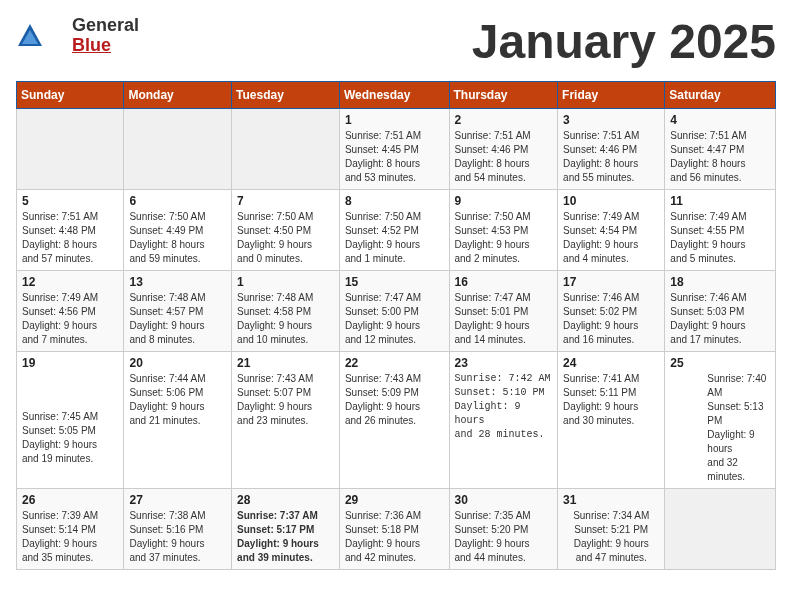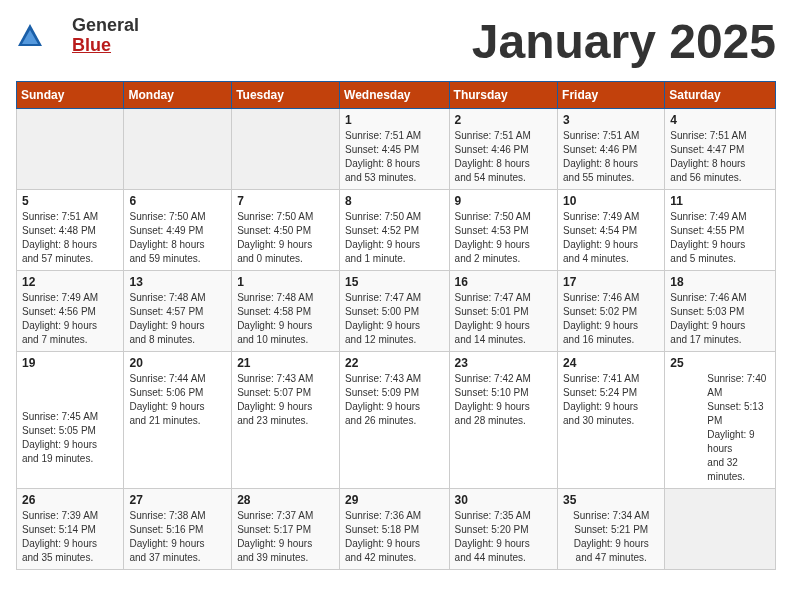--- a/index.html
+++ b/index.html
@@ -289,29 +289,29 @@
         </td>
         <td>
           <span class="day-number">22</span>
           <div class="day-info" style="white-space: pre-line;">Sunrise: 7:43 AM
 Sunset: 5:09 PM
 Daylight: 9 hours
 and 26 minutes.</div>
         </td>
         <td>
           <span class="day-number">23</span>
-          <div class="day-info" style="white-space: pre-line;">Sunrise: 7:42 AM
+          <div class="day-info" style="white-space: pre-line; font-family: Liberation Mono, monospace;">Sunrise: 7:42 AM
 Sunset: 5:10 PM
 Daylight: 9 hours
 and 28 minutes.</div>
         </td>
         <td>
           <span class="day-number">24</span>
           <div class="day-info" style="white-space: pre-line;">Sunrise: 7:41 AM
-Sunset: 5:24 PM
+Sunset: 5:11 PM
 Daylight: 9 hours
 and 30 minutes.</div>
         </td>
         <td>
           <span class="day-number">25</span>
           <div class="day-info" style="white-space: pre-line; margin-left: 37px;">Sunrise: 7:40 AM
 Sunset: 5:13 PM
 Daylight: 9 hours
 and 32 minutes.</div>
         </td>
@@ -326,41 +326,41 @@
         </td>
         <td>
           <span class="day-number">27</span>
           <div class="day-info" style="white-space: pre-line;">Sunrise: 7:38 AM
 Sunset: 5:16 PM
 Daylight: 9 hours
 and 37 minutes.</div>
         </td>
         <td>
           <span class="day-number">28</span>
-          <div class="day-info" style="white-space: pre-line;">Sunrise: 7:37 AM
+          <div class="day-info" style="white-space: pre-line; font-weight: bold;">Sunrise: 7:37 AM
 Sunset: 5:17 PM
 Daylight: 9 hours
 and 39 minutes.</div>
         </td>
         <td>
           <span class="day-number">29</span>
           <div class="day-info" style="white-space: pre-line;">Sunrise: 7:36 AM
 Sunset: 5:18 PM
 Daylight: 9 hours
 and 42 minutes.</div>
         </td>
         <td>
           <span class="day-number">30</span>
           <div class="day-info" style="white-space: pre-line;">Sunrise: 7:35 AM
 Sunset: 5:20 PM
 Daylight: 9 hours
 and 44 minutes.</div>
         </td>
         <td>
-          <span class="day-number">35</span>
+          <span class="day-number">31</span>
           <div class="day-info" style="white-space: pre-line; text-align: center;">Sunrise: 7:34 AM
 Sunset: 5:21 PM
 Daylight: 9 hours
 and 47 minutes.</div>
         </td>
         <td class="empty-cell"></td>
       </tr>
     </tbody>
 </table>
 

